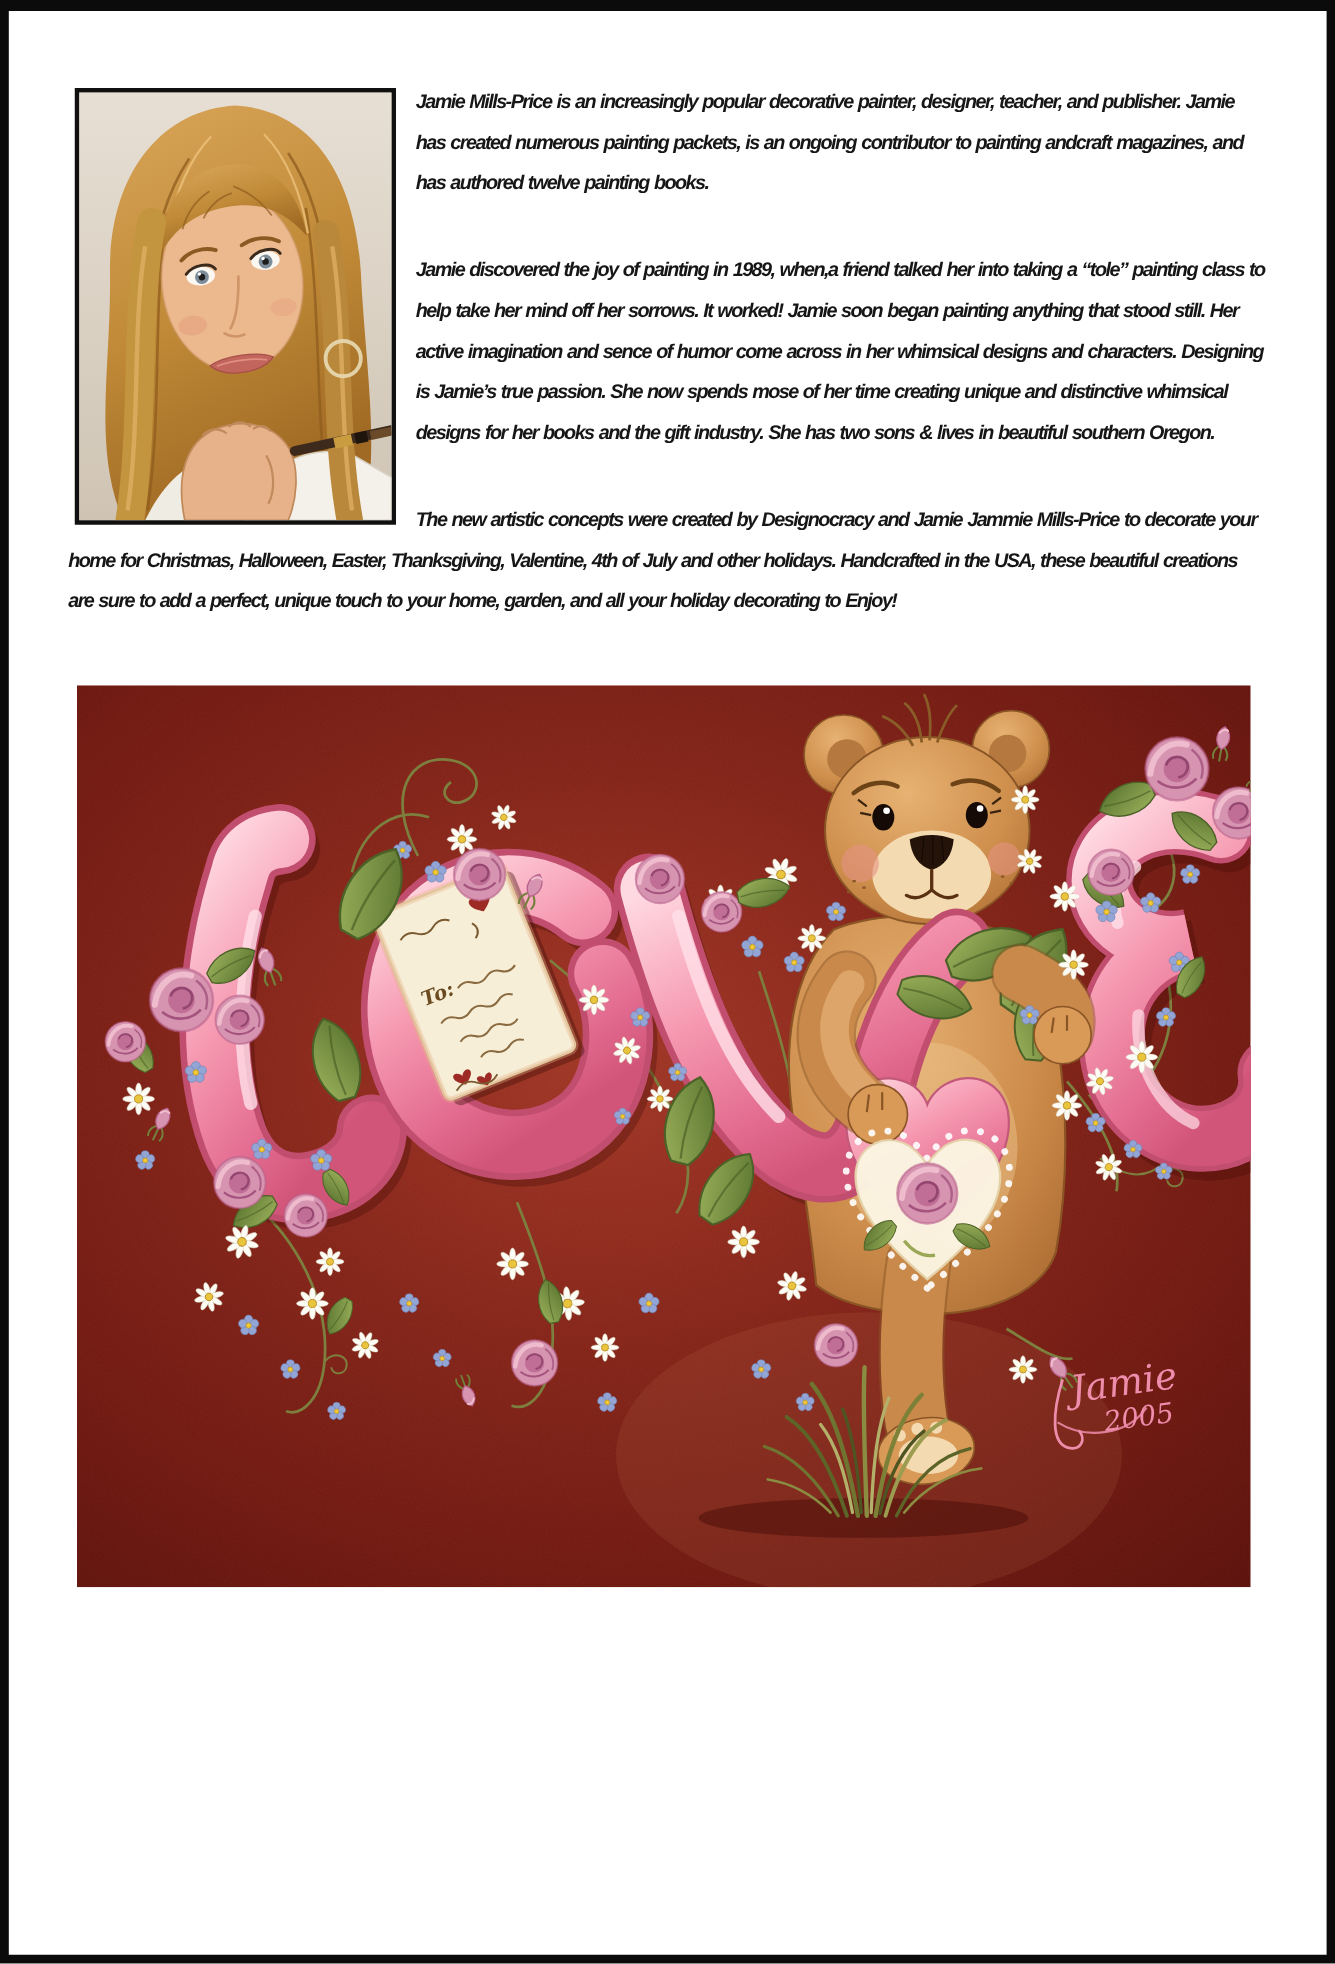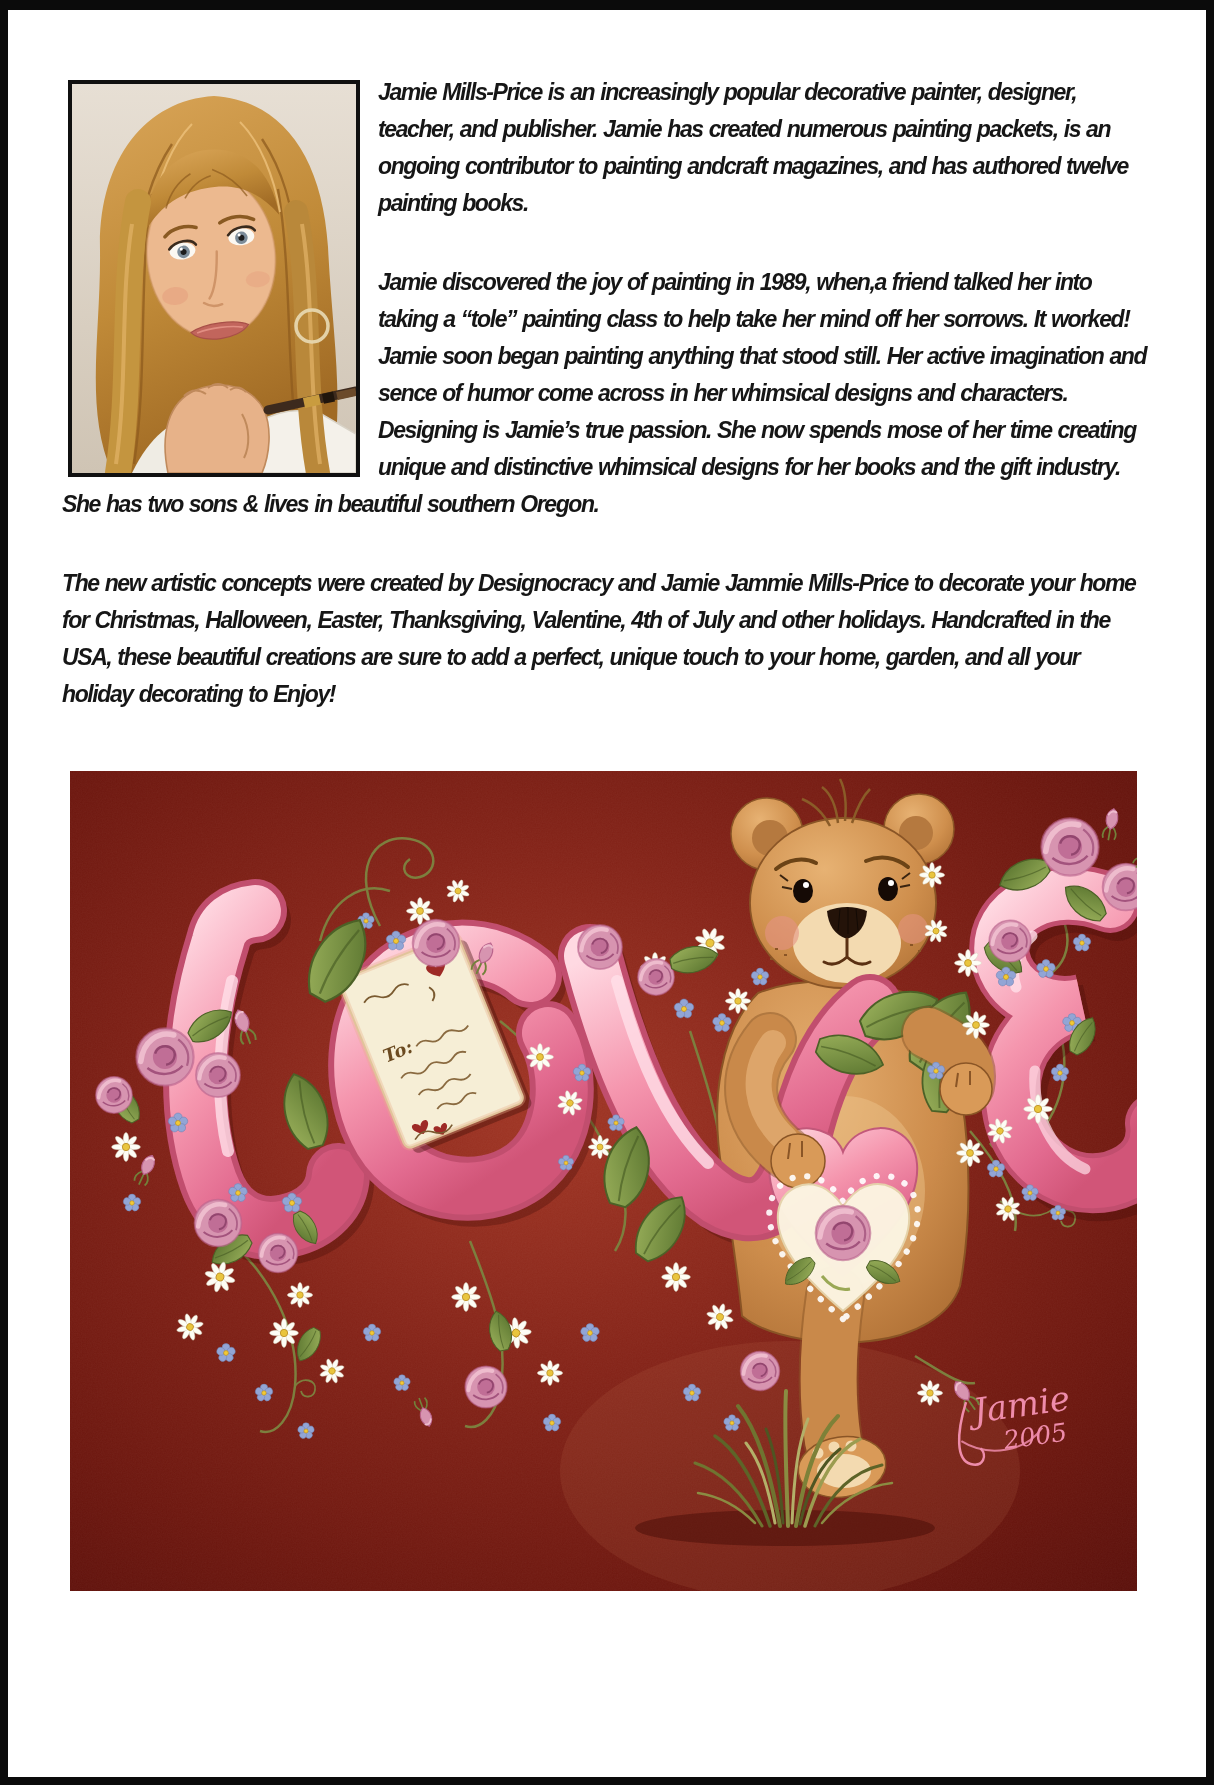--- a/index.html
+++ b/index.html
@@ -3,21 +3,21 @@
 <meta charset="utf-8">
 <style>
   html,body{margin:0;padding:0;background:#8a8a8a;}
   .page{position:relative;width:1214px;height:1785px;margin:0 auto;background:#ffffff;
         border:8px solid #0b0b0b;border-top-width:10px;box-sizing:border-box;overflow:hidden;
         font-family:"Liberation Sans","DejaVu Sans",sans-serif;}
   .content{padding:64px 54px 0 54px;}
   .photo-frame{float:left;width:284px;height:389px;border:4px solid #101010;
                margin:6px 18px 6px 6px;background:#ddd5c8;overflow:hidden;}
   .photo-frame svg{display:block;}
-  .bio p{margin:0 0 42px 0;font-style:italic;font-weight:700;font-size:23px;line-height:37px;
+  .bio p{margin:0 0 42px 0;font-style:italic;font-weight:700;font-size:18px;line-height:37px;
          color:#161616;letter-spacing:-1.4px;word-spacing:1px;}
   .painting-wrap{clear:none;margin:58px 0 0 8px;width:1067px;height:820px;}
   .painting-wrap svg{display:block;}
 </style>
 </head>
 <body>
 
 <div class="page">
   <div class="content">
 

